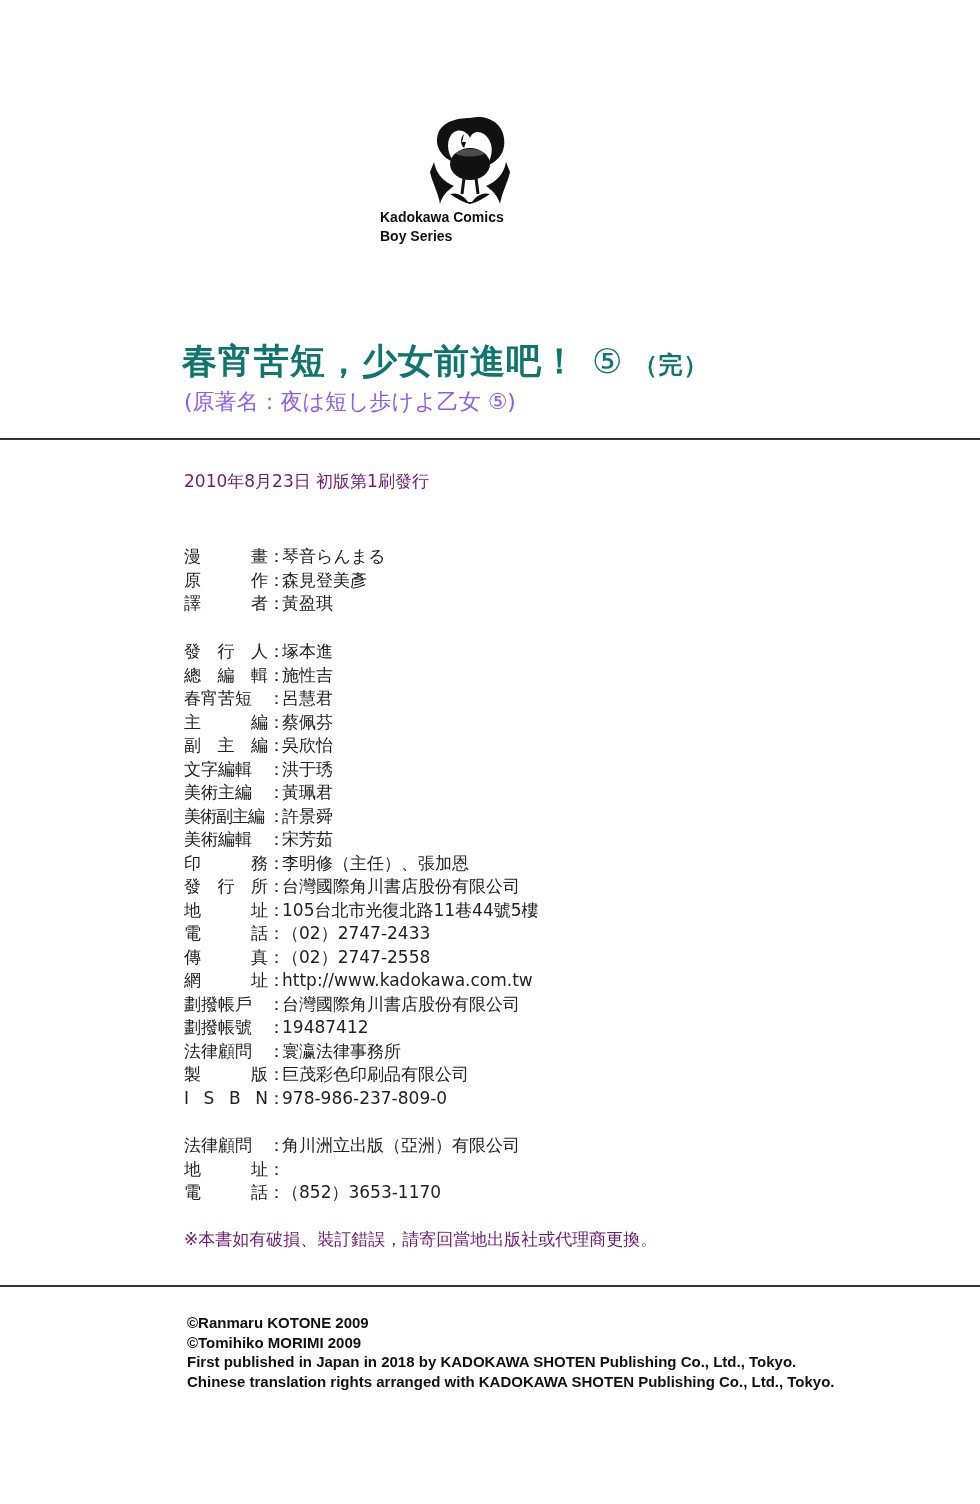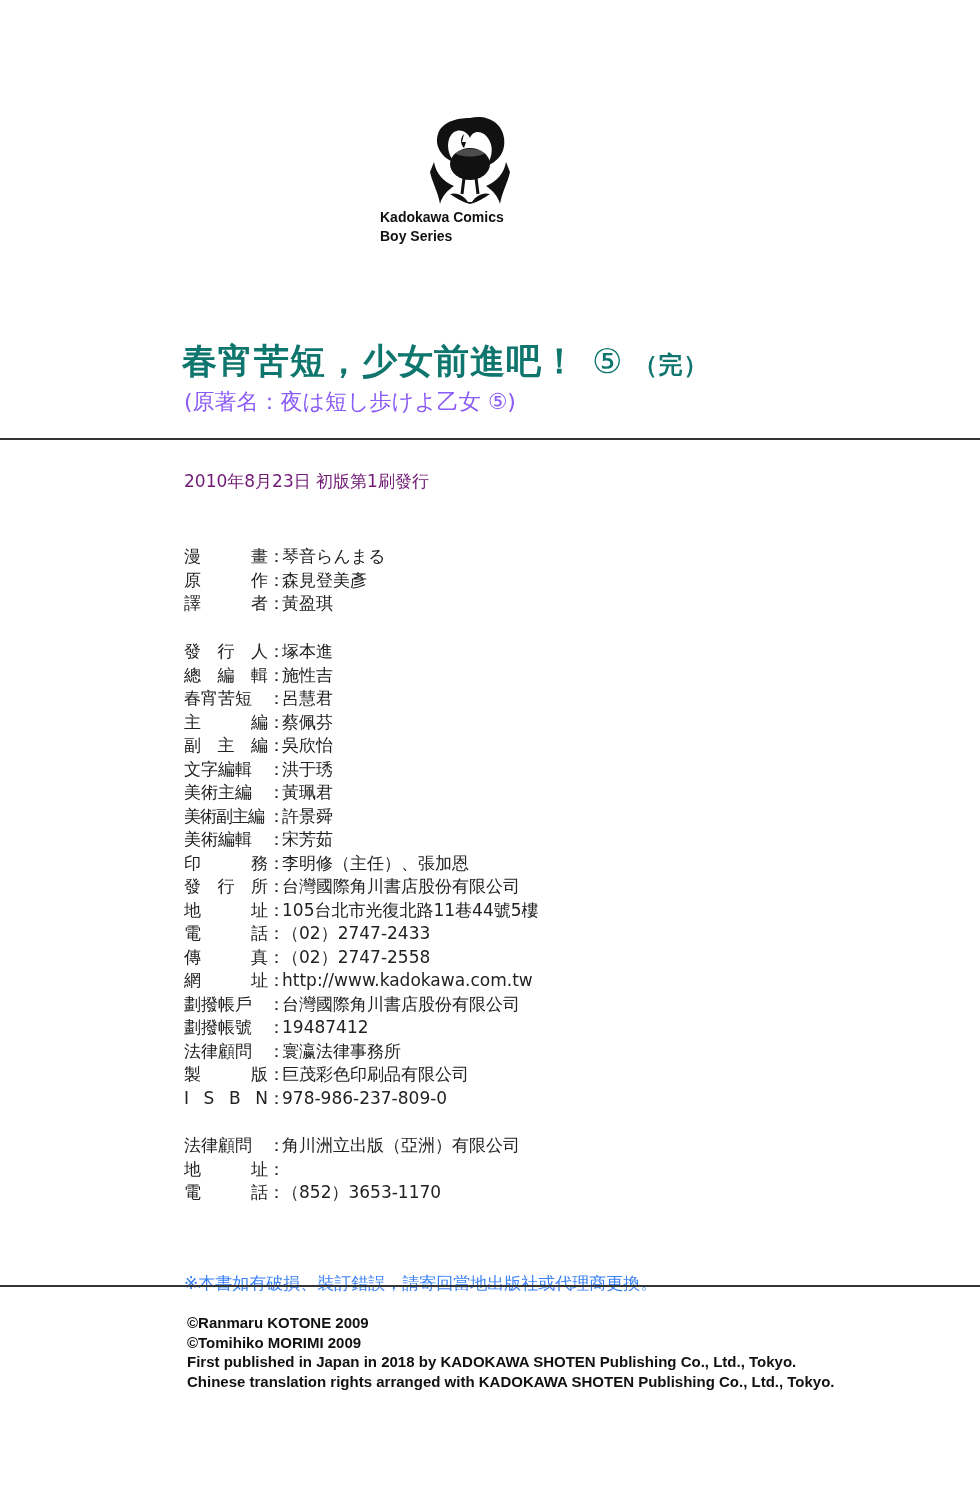--- a/index.html
+++ b/index.html
@@ -89,23 +89,22 @@
     .colon { width: 14px; text-align: center; }
     .val { }
     .b1 { top: 545px; }
     .b2 { top: 640px; }
     .b3 { top: 1134px; }
     .notice {
       position: absolute;
       left: 184px;
       top: 1228px;
       font-size: 17px;
-      color: #3b82f6;
-      white-space: nowrap;
-      margin-top: 44px;
+      color: #701a75;
+      white-space: nowrap;
     }
     .copyright {
       position: absolute;
       left: 187px;
       top: 1313px;
       font-family: "Liberation Sans", sans-serif;
       font-size: 15px;
       line-height: 19.5px;
       color: #111;
       white-space: nowrap;

